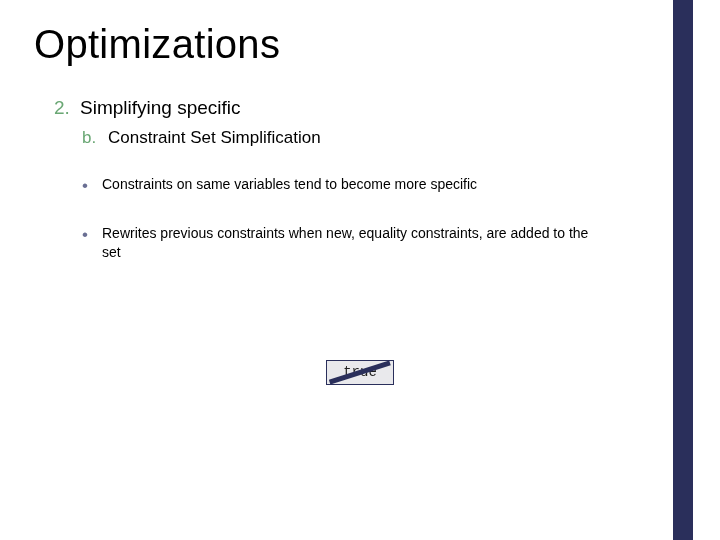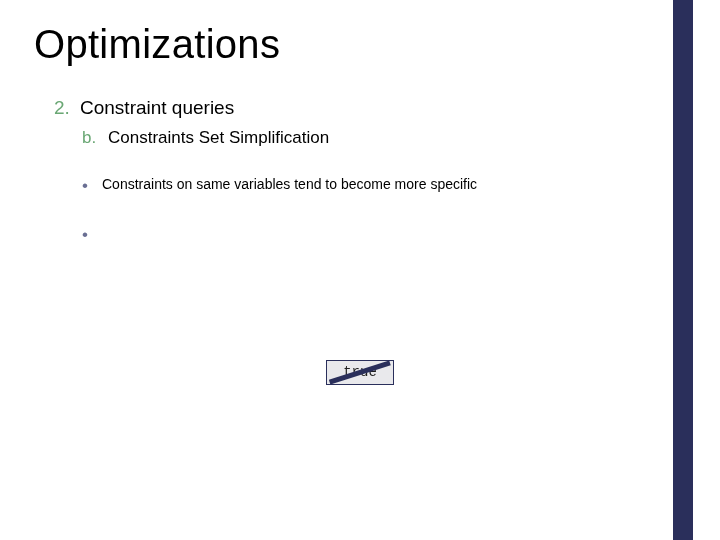--- a/index.html
+++ b/index.html
@@ -108,35 +108,36 @@
 <body>
 
 <div class="accent-bar"></div>
 
 <div class="slide">
 
   <h1 class="title">Optimizations</h1>
 
   <div class="list-row">
     <span class="l2-num">2.</span>
-    <span class="l2-text">Constraint queries</span>
+    <span class="l2-text">Simplifying specific</span>
   </div>
 
   <div class="list-row" style="margin-top:4px;">
     <span class="l3-marker">b.</span>
-    <span class="l3-text">Constraints Set Simplification</span>
+    <span class="l3-text">Constraint Set Simplification</span>
   </div>
 
   <div class="bullet-row">
     <span class="bullet-marker">•</span>
     <span class="bullet-text">Constraints on same variables tend to become more specific</span>
   </div>
 
   <div class="bullet-row">
     <span class="bullet-marker">•</span>
+    <span class="bullet-text">Rewrites previous constraints when new, equality constraints, are added to the set</span>
   </div>
 
 </div>
 
 <div class="true-box-wrap">
   <span class="true-box">
     <span>true</span>
     <svg class="strike-svg" viewBox="0 0 100 100" preserveAspectRatio="none">
       <line x1="4" y1="92" x2="96" y2="8" stroke="#2a2f5b" stroke-width="5" vector-effect="non-scaling-stroke"></line>
     </svg>

